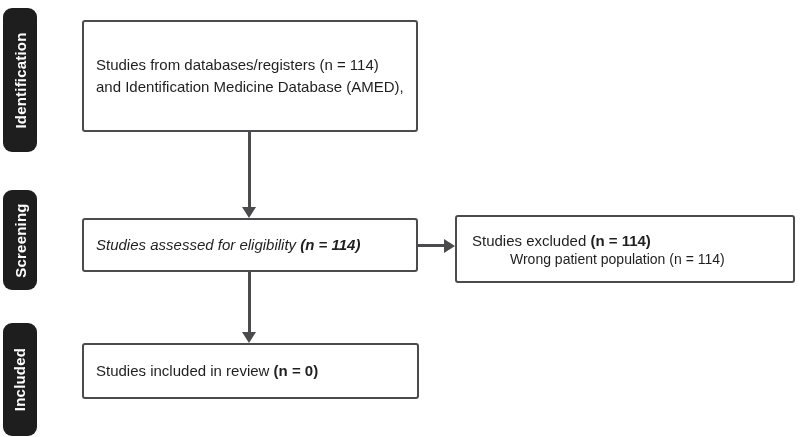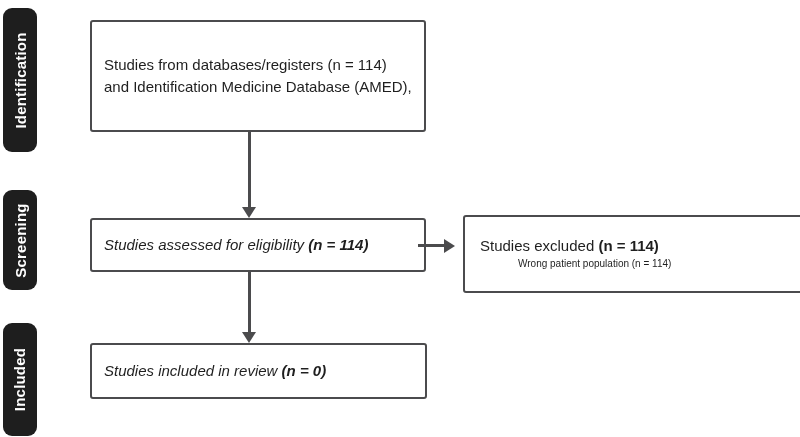--- a/index.html
+++ b/index.html
@@ -43,30 +43,29 @@
   .flow-box {
     position: absolute;
     background: #ffffff;
     border: 2px solid #4b4b4d;
     border-radius: 3px;
     display: flex;
     flex-direction: column;
     justify-content: center;
     font-size: 15px;
     line-height: 22px;
-    margin-left: 8px;
   }
   .box-databases { left: 82px;  top: 20px;  width: 336px; height: 112px; padding: 6px 10px 6px 12px; }
   .box-assessed  { left: 82px;  top: 218px; width: 336px; height: 54px;  padding-left: 12px; font-style: italic; }
-  .box-excluded  { left: 455px; top: 215px; width: 340px; height: 78px;  padding-left: 15px; line-height: 19px; }
-  .box-included  { left: 82px;  top: 343px; width: 337px; height: 56px;  padding-left: 12px; font-style: italic; }
+  .box-excluded  { left: 455px; top: 215px; width: 340px; height: 68px;  padding-left: 15px; line-height: 19px; }
+  .box-included  { left: 82px;  top: 343px; width: 337px; height: 56px;  padding-left: 12px; }
   .bold { font-weight: bold; }
   .reason-line {
     margin-left: 38px;
-    font-size: 10px;
+    font-size: 14px;
     line-height: 18px;
   }
 
   
   .vline, .hline {
     position: absolute;
     background: #4b4b4d;
   }
   .vline { width: 3px; }
   .hline { height: 3px; }

